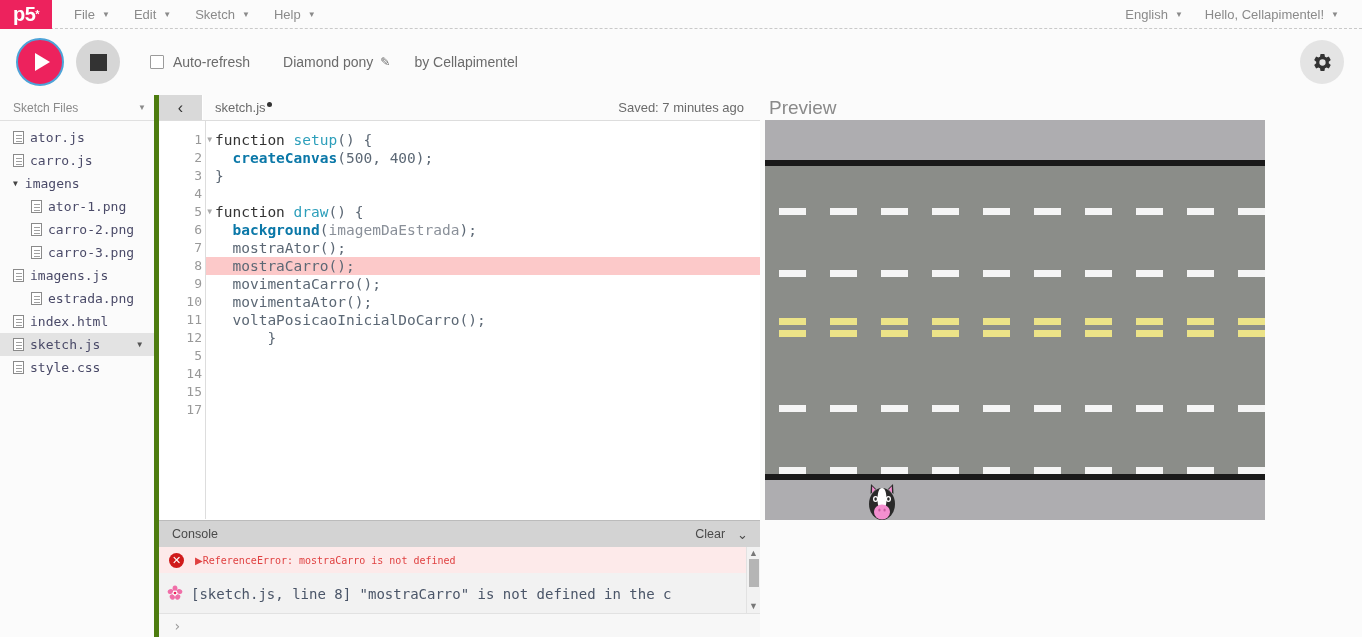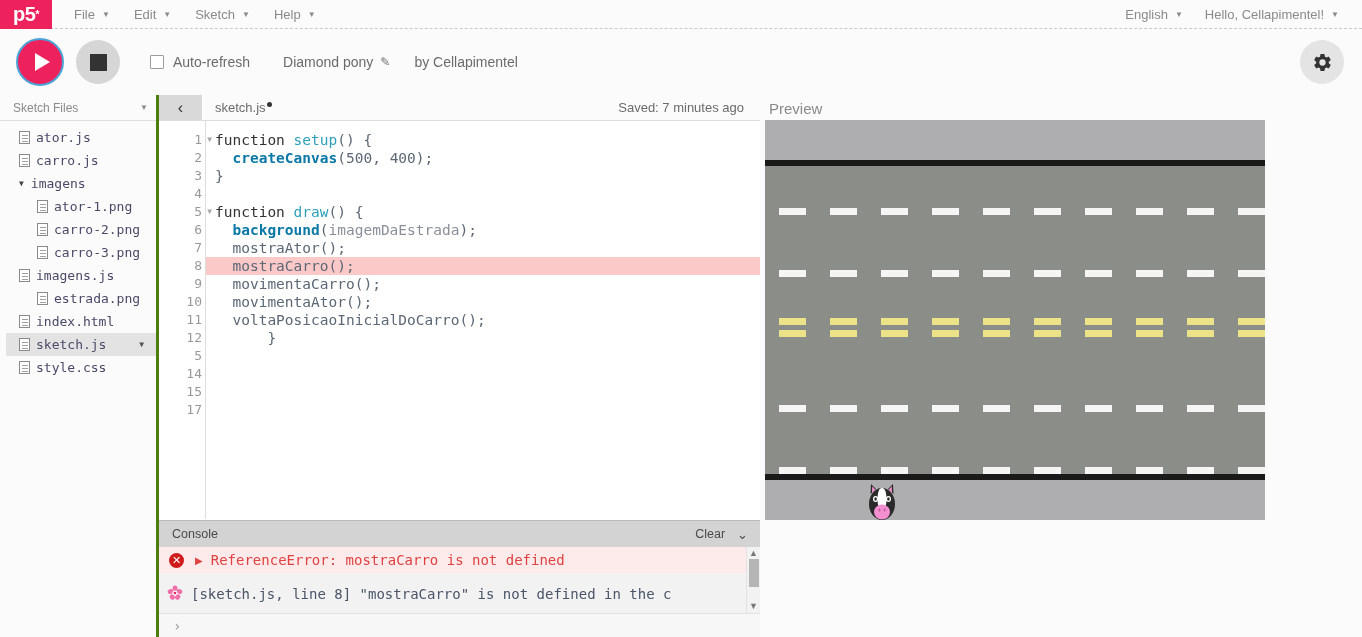--- a/index.html
+++ b/index.html
@@ -96,36 +96,36 @@
     background: #e4e4e4;
     display: flex; align-items: center; justify-content: center;
     cursor: pointer; flex: none;
   }
 
   
   .sidebar {
     position: absolute; top: 95px; left: 0;
     width: 159px; height: 542px;
     background: #fbfbfb;
-    border-right: 3px solid #4d7c0f;
+    border-right: 5px solid #4d7c0f;
   }
   .sidebar-header {
     height: 26px; display: flex; align-items: center;
     padding: 0 8px 0 13px;
     border-bottom: 1px solid #e0e0e0;
     font-size: 12px; color: #8a8a8a;
   }
   .sidebar-header .caret { margin-left: auto; font-size: 8px; }
   .file-list { padding-top: 5px; }
   .file-row {
     display: flex; align-items: center;
     height: 23px; padding-left: 13px;
     font-size: 13px; color: #4a4a68;
     font-family: "DejaVu Sans Mono", monospace;
-    cursor: pointer; position: relative; margin-left: 6px;
+    cursor: pointer; position: relative;
   }
   .file-row.selected { background: #e3e3e3; }
   .file-row.indent { padding-left: 31px; }
   .file-icon {
     width: 11px; height: 13px; margin-right: 6px;
     border: 1px solid #8a8a8a; background: #fff;
     position: relative; flex: none;
   }
   .file-icon::before {
     content: ""; position: absolute;
@@ -230,22 +230,22 @@
     padding-left: 10px;
   }
   .err-icon {
     width: 15px; height: 15px; border-radius: 50%;
     background: #d01b1b; color: #fff;
     font-size: 11px; line-height: 15px; text-align: center;
     flex: none; font-family: "Liberation Sans", sans-serif;
   }
   .err-expand { margin-left: 11px; color: #e04141; font-size: 10px; }
   .err-text {
-    margin-left: 8px; color: #e04141;
-    font-family: "DejaVu Sans Mono", monospace; font-size: 14px;
+    color: #e04141;
+    font-family: "DejaVu Sans Mono", monospace; font-size: 10px;
   }
   .console-msg {
     padding: 12px 0 0 32px;
     font-family: "DejaVu Sans Mono", monospace;
     font-size: 14px; color: #4a5568;
     line-height: 18px; white-space: nowrap;
     position: relative;
   }
   .flower-icon {
     position: absolute; left: 8px; top: 12px;
@@ -274,21 +274,21 @@
 
   
   .preview-pane {
     position: absolute; top: 95px; left: 760px;
     width: 602px; height: 542px;
     background: #fbfbfb;
   }
   .preview-header {
     height: 26px; display: flex; align-items: center;
     padding-left: 9px;
-    font-size: 15px; color: #8a8a8a;
+    font-size: 19px; color: #8a8a8a;
     background: #fbfbfb;
   }
   .canvas-wrap {
     position: absolute; top: 25px; left: 5px;
     width: 500px; height: 400px;
   }
   .road {
     position: relative; width: 500px; height: 400px;
     background: #8b8d89;
     overflow: hidden;

